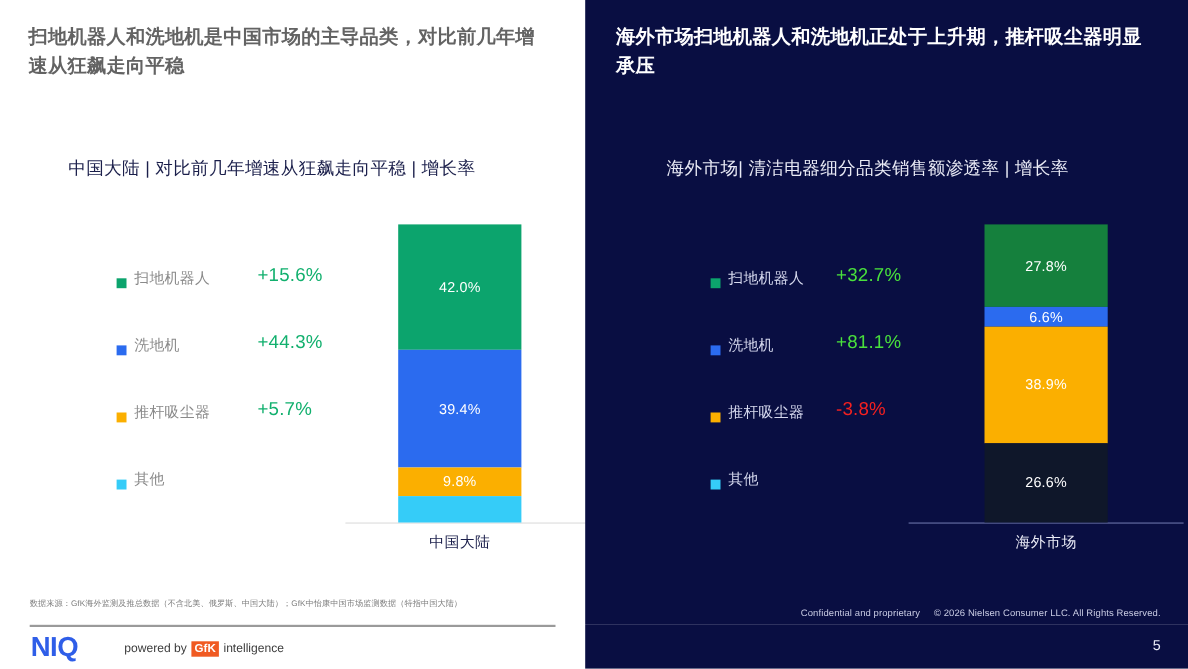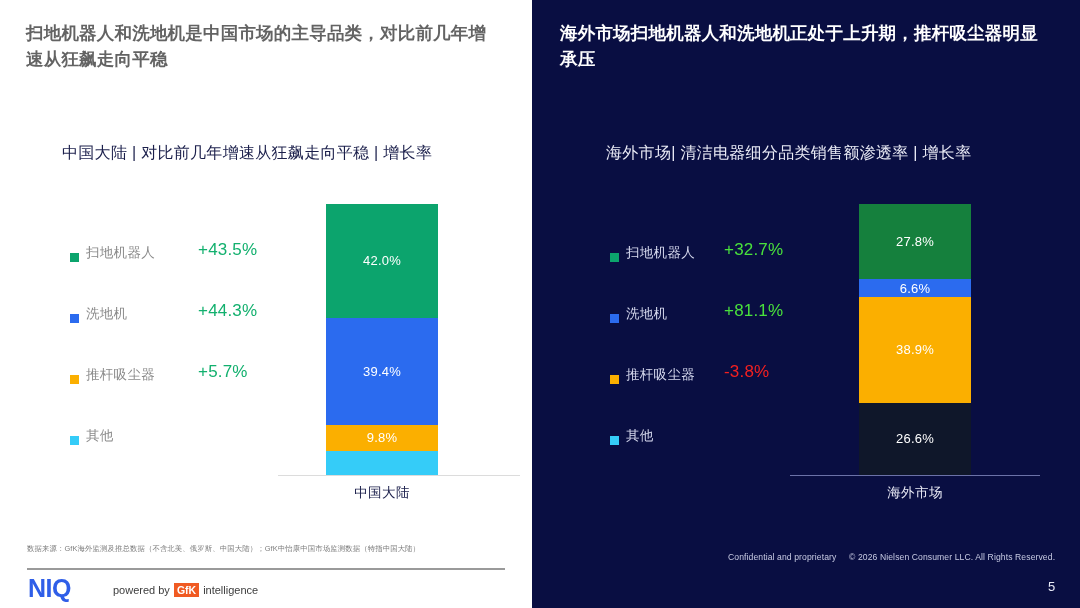--- a/index.html
+++ b/index.html
@@ -6,20 +6,21 @@
   html, body {
     width: 1080px; height: 608px;
     background: #ffffff;
     font-family: "Liberation Sans", "DejaVu Sans", sans-serif;
     overflow: hidden;
   }
   #slide {
     position: relative;
     width: 1080px; height: 469px;
     background: #ffffff;
+    padding-left: 36px;
   }
 
   
   .panel { position: absolute; top: 0; height: 568px; }
   .panel-left  { left: 0;     width: 532px; background: #ffffff; }
   .panel-right { left: 532px; width: 548px; background: #090E42; }
 
   
   .slide-title {
     position: absolute;
@@ -180,21 +181,21 @@
   <div class="panel panel-left">
     <div class="slide-title title-left">扫地机器人和洗地机是中国市场的主导品类，对比前几年增速从狂飙走向平稳</div>
     <div class="chart-subtitle sub-left">中国大陆 | 对比前几年增速从狂飙走向平稳 | 增长率</div>
   </div>
 
   <div class="legend lg-left">
     <div class="legend-row" style="left:70px; top:242px;">
       <span class="swatch" style="background:#0CA46D"></span>
       <span class="legend-label">扫地机器人</span>
     </div>
-    <div class="legend-value" style="left:198px; top:240px; color:#12B06E;">+43.5%</div>
+    <div class="legend-value" style="left:198px; top:240px; color:#12B06E;">+15.6%</div>
 
     <div class="legend-row" style="left:70px; top:303px;">
       <span class="swatch" style="background:#2B6BEF"></span>
       <span class="legend-label">洗地机</span>
     </div>
     <div class="legend-value" style="left:198px; top:301px; color:#12B06E;">+44.3%</div>
 
     <div class="legend-row" style="left:70px; top:364px;">
       <span class="swatch" style="background:#FBAF00"></span>
       <span class="legend-label">推杆吸尘器</span>

